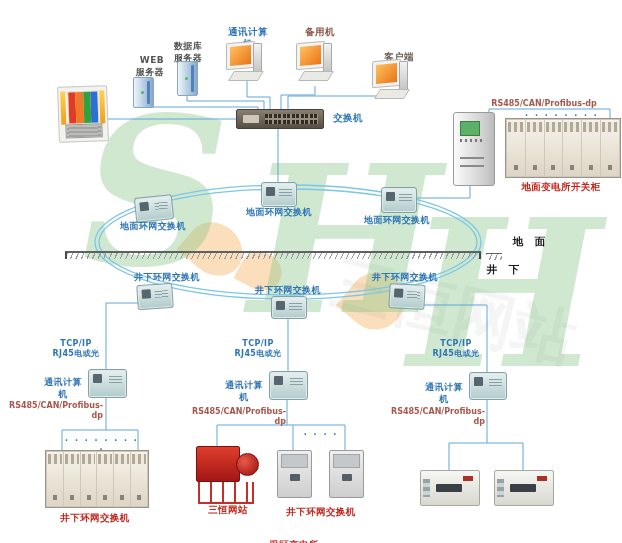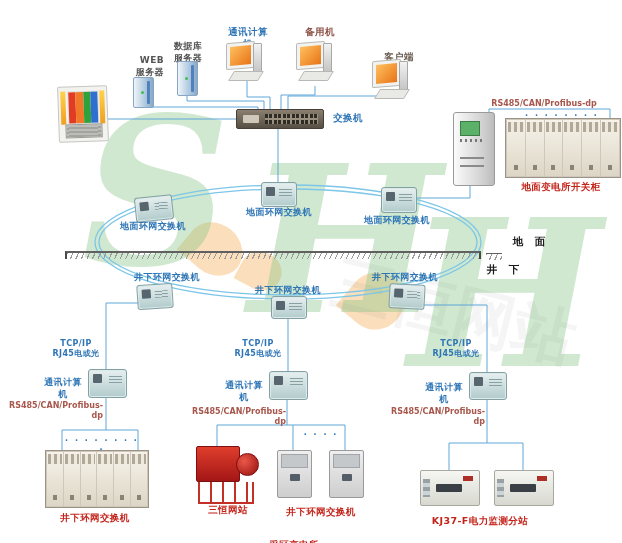--- a/index.html
+++ b/index.html
@@ -252,15 +252,14 @@
   <div class="dev kjbox" style="left:420px;top:470px;">
     <div class="kj-con"></div>
     <div class="kj-slot"></div>
     <div class="kj-led"></div>
   </div>
   <div class="dev kjbox" style="left:494px;top:470px;">
     <div class="kj-con"></div>
     <div class="kj-slot"></div>
     <div class="kj-led"></div>
   </div>
-  <div class="lbl red f95" style="left:424px;top:515px;width:112px;">KJ37-F电力监测分站</div>
 
 </div>
 
 </body></html>

